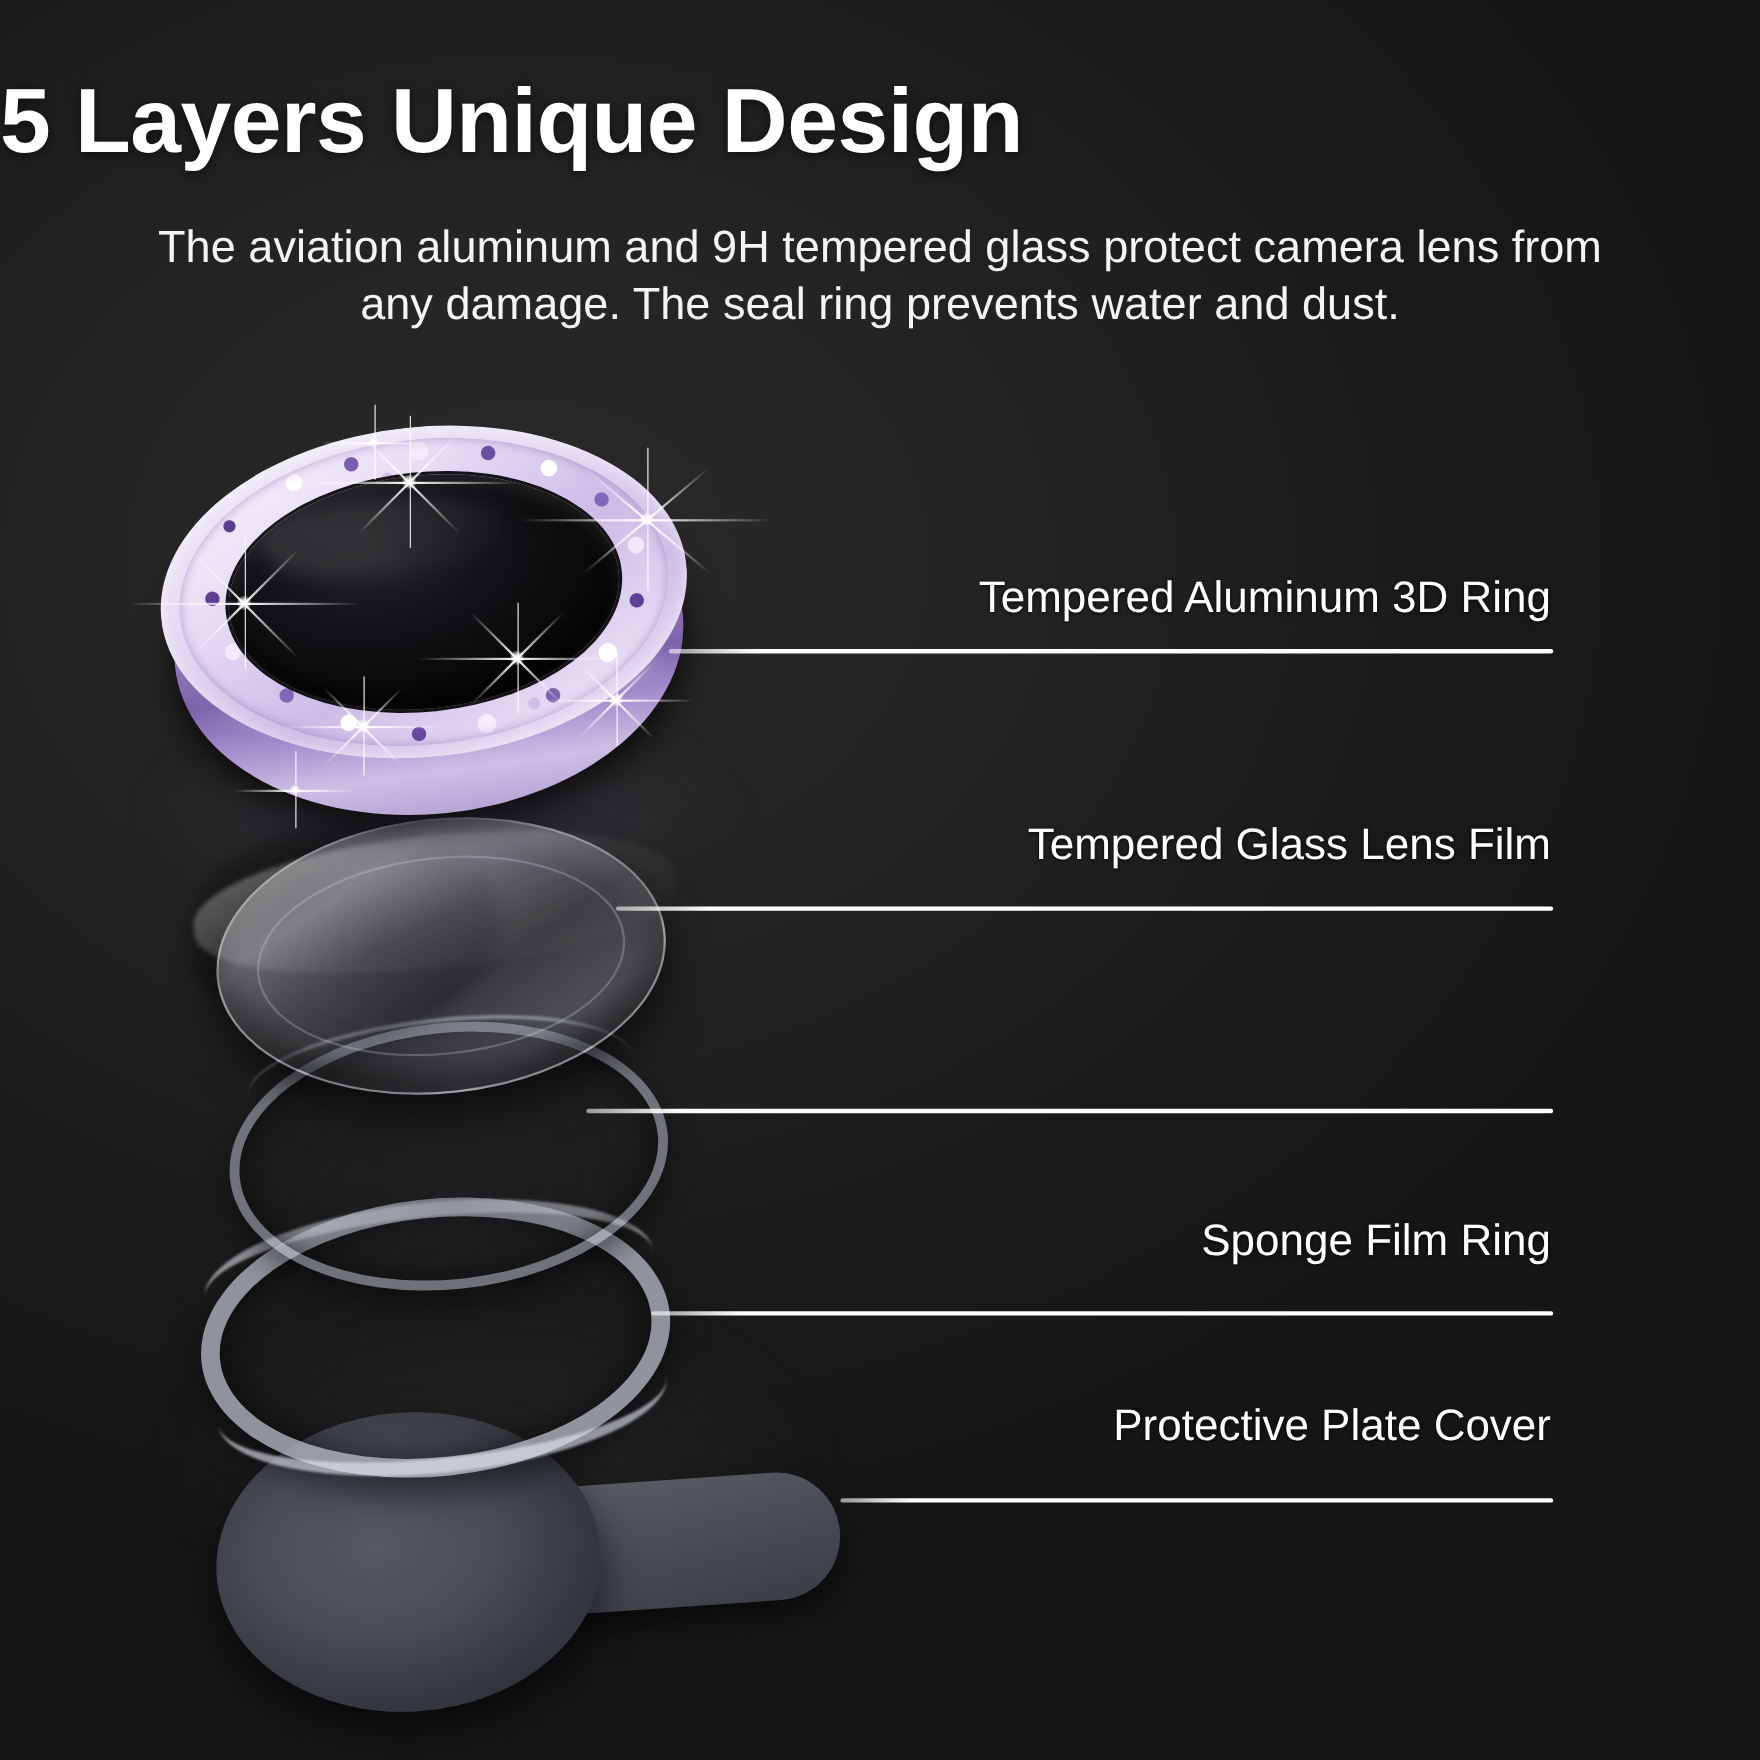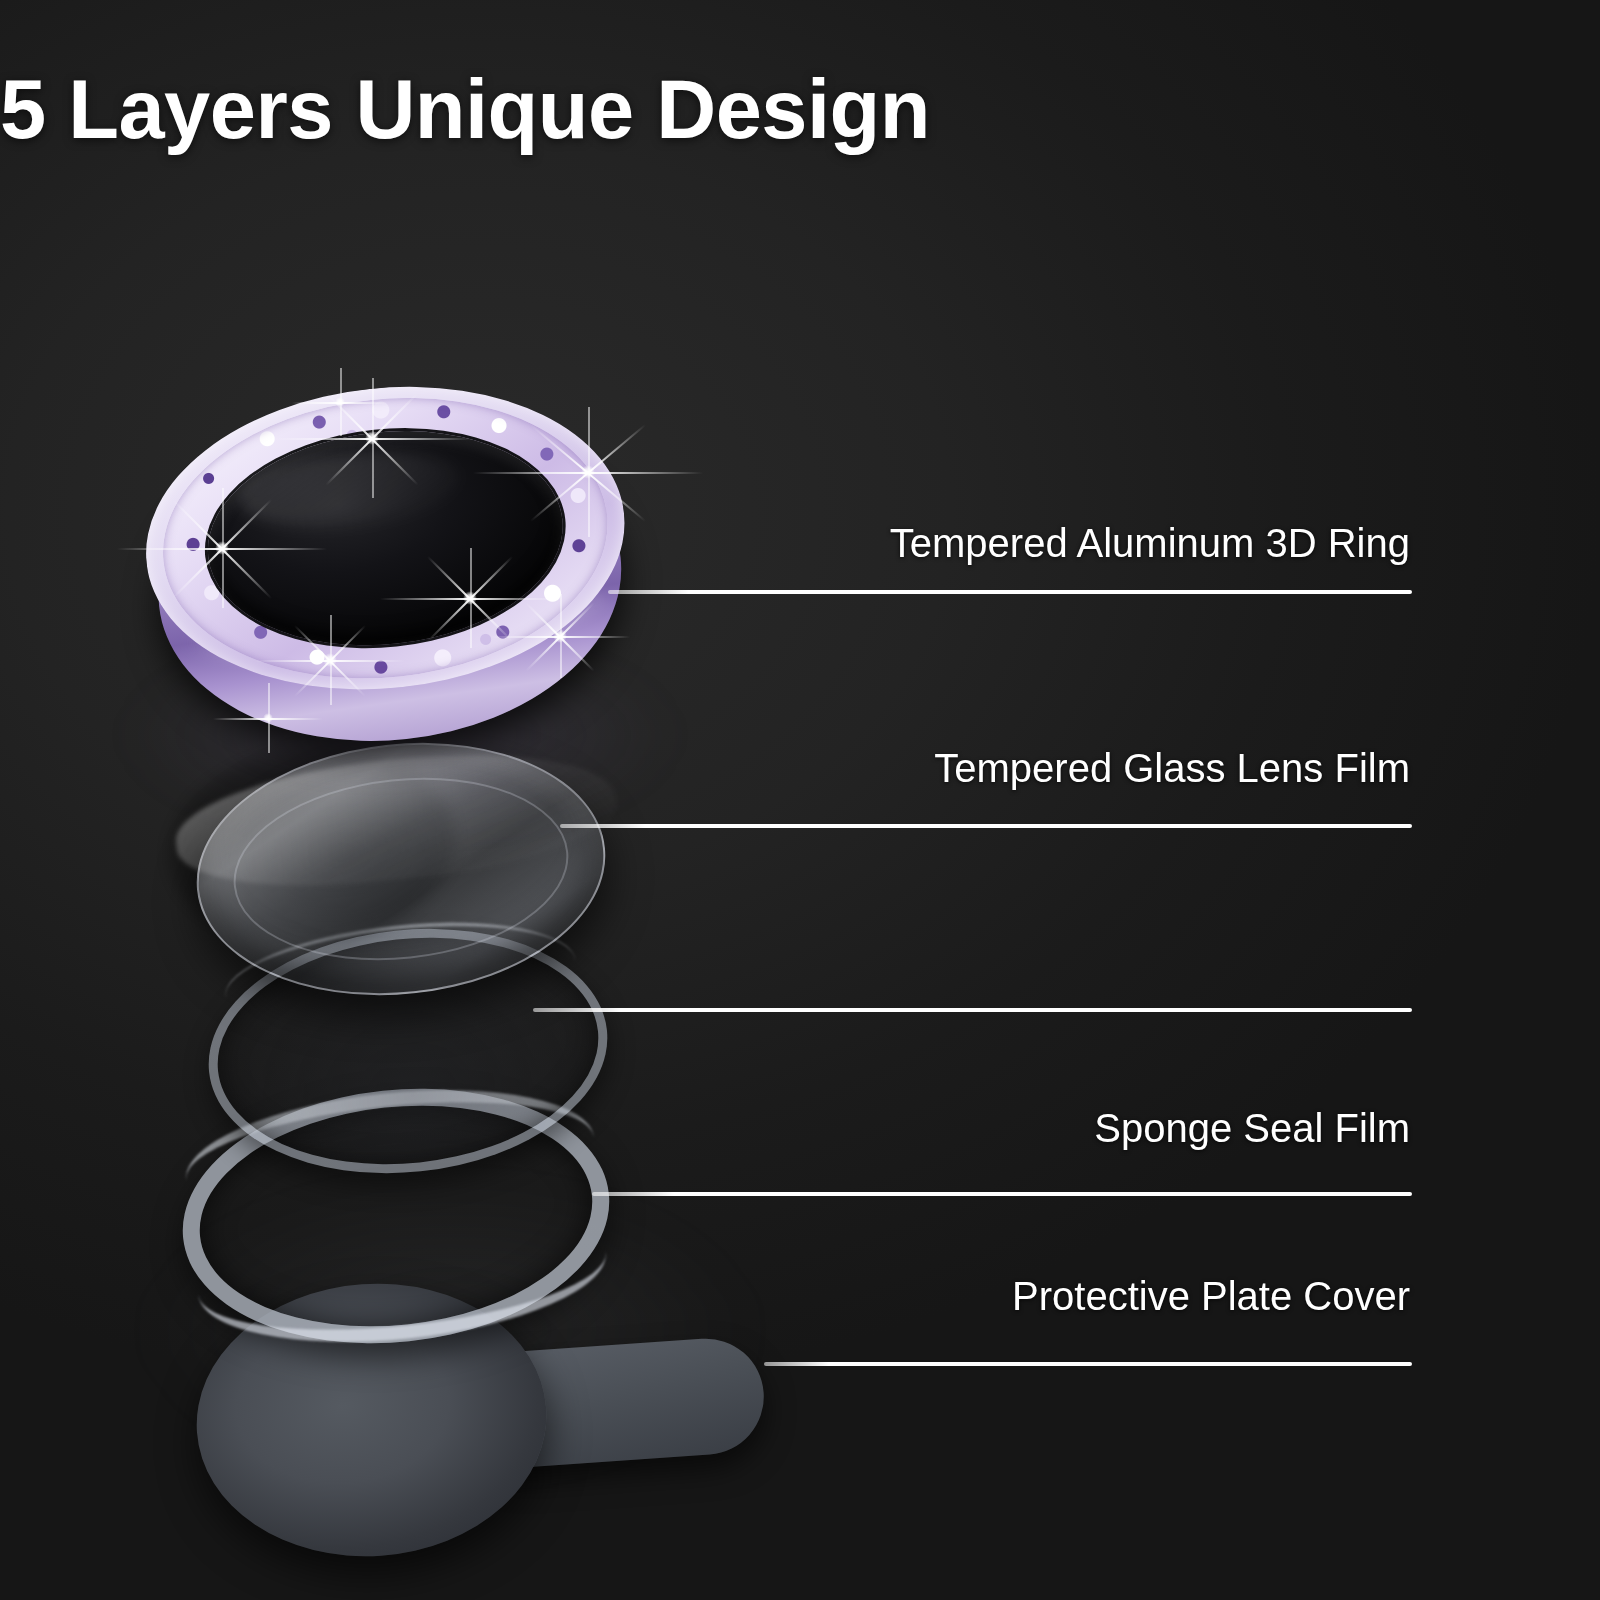--- a/index.html
+++ b/index.html
@@ -275,20 +275,21 @@
 
   
   .ambient{ position:absolute; border-radius:50%; pointer-events:none; }
 </style>
 </head>
 <body>
 
 <div id="page">
 
   <div id="title">5 Layers Unique Design</div>
+  <div id="subtitle">The aviation aluminum and 9H tempered glass protect camera lens from any damage. The seal ring prevents water and dust.</div>
 
   <div id="stack">
 
     <div class="ambient" style="left:120px;top:640px;width:560px;height:190px;background:radial-gradient(ellipse at 50% 50%,rgba(120,100,160,.18),rgba(0,0,0,0) 70%);filter:blur(22px);"></div>
     <div class="ambient" style="left:140px;top:1180px;width:620px;height:300px;background:radial-gradient(ellipse at 50% 50%,rgba(200,205,215,.07),rgba(0,0,0,0) 72%);filter:blur(26px);"></div>
 
     <div id="plate">
       <div class="tabjoin"></div>
       <div class="tab"></div>
       <div class="disc"></div>
@@ -374,19 +375,19 @@
   </div>
 
   <div class="lbl" style="top:521px;">Tempered Aluminum 3D Ring</div>
   <div class="leader" style="left:608px;top:590px;width:804px;"></div>
 
   <div class="lbl" style="top:746px;margin-left:32px;">Tempered Glass Lens Film</div>
   <div class="leader" style="left:560px;top:824px;width:852px;"></div>
 
   <div class="leader" style="left:533px;top:1008px;width:879px;"></div>
 
-  <div class="lbl" style="top:1106px;">Sponge Seal Film</div>
+  <div class="lbl" style="top:1106px;">Sponge Film Ring</div>
   <div class="leader" style="left:592px;top:1192px;width:820px;"></div>
 
   <div class="lbl" style="top:1274px;">Protective Plate Cover</div>
   <div class="leader" style="left:764px;top:1362px;width:648px;"></div>
 
 </div>
 
 </body></html>

